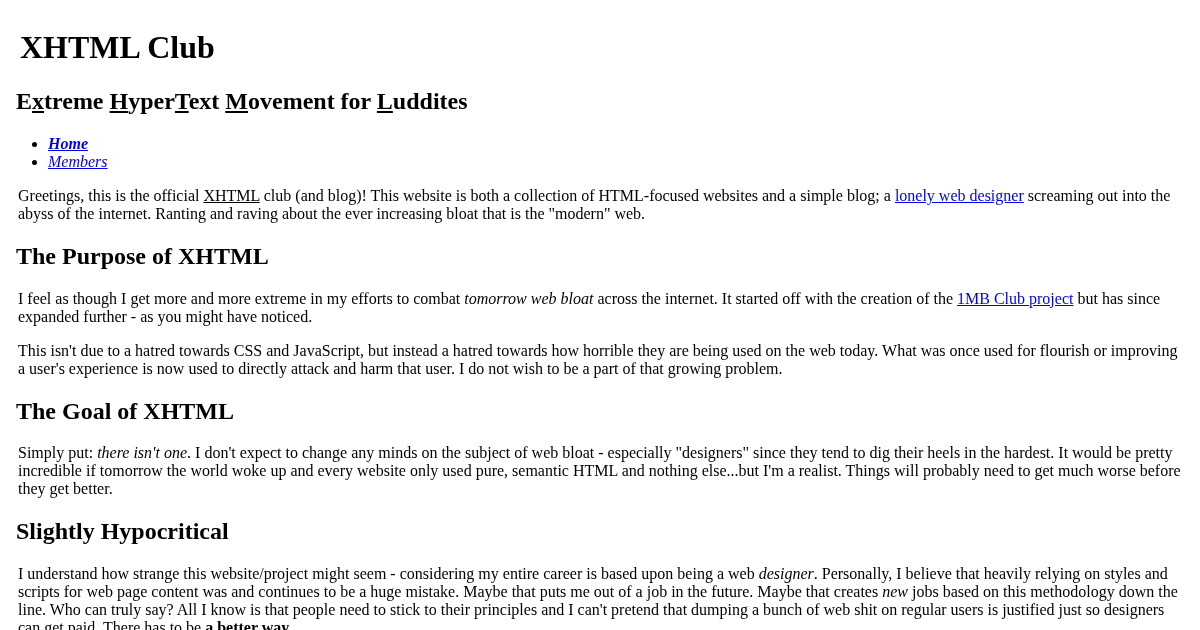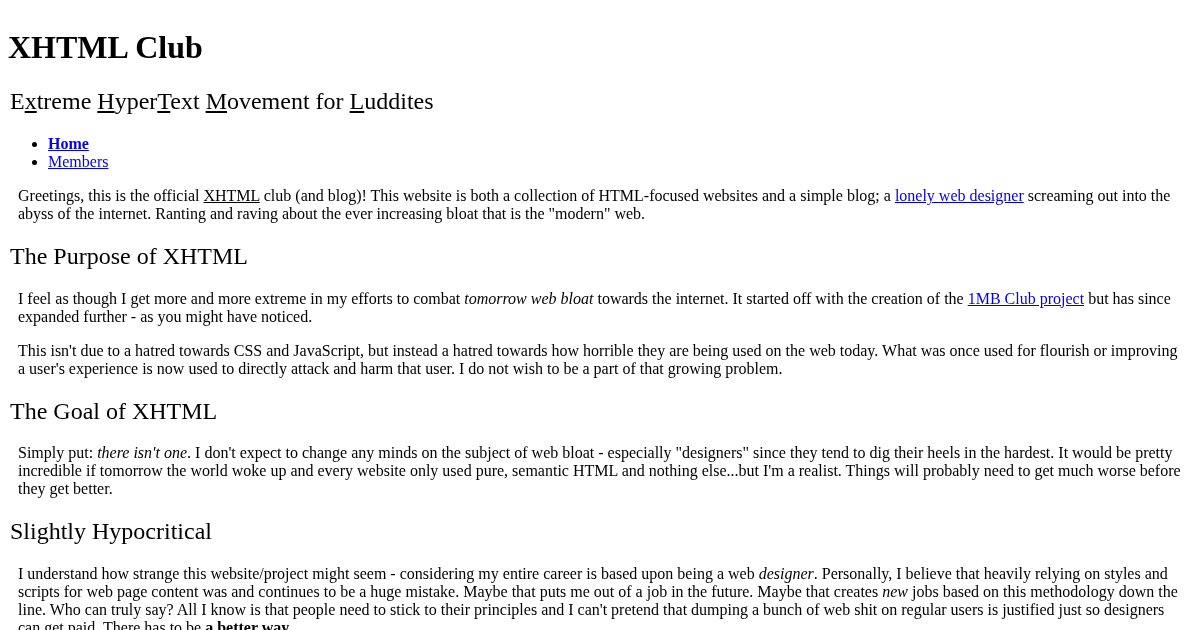--- a/index.html
+++ b/index.html
@@ -12,37 +12,38 @@
     font-family: "Liberation Serif", "DejaVu Serif", serif;
     font-size: 16px;
     line-height: normal;
     color: #000000;
     -webkit-font-smoothing: none;
   }
 
   h1 {
     font-size: 2em;
     font-weight: bold;
-    margin: 0.67em 0;
+    margin: 0.67em 12px;
   }
   h2 {
     font-size: 1.5em;
-    font-weight: normal;
-    margin: 0.83em 2px;
+    font-weight: bold;
+    margin: 0.83em 8px;
   }
   p {
     margin: 1em 10px;
   }
   ul {
     margin: 1em 0;
     padding-left: 40px;
     list-style-type: disc;
   }
   li {
     margin: 0;
+    font-style: italic;
   }
 
   a, a:link, a:visited {
     color: #0000EE;
     text-decoration: underline;
   }
   a.current {
     font-weight: bold;
   }
 
@@ -71,21 +72,21 @@
 
 <ul>
   <li><a href="#" class="current">Home</a></li>
   <li><a href="#">Members</a></li>
 </ul>
 
 <p><span>Greetings, this is the official </span><abbr class="underlined">XHTML</abbr><span> club (and blog)! This website is both a collection of HTML-focused websites and a simple blog; a </span><a href="#">lonely web designer</a><span> screaming out into the abyss of the internet. Ranting and raving about the ever increasing bloat that is the "modern" web.</span></p>
 
 <h2>The Purpose of XHTML</h2>
 
-<p><span>I feel as though I get more and more extreme in my efforts to combat </span><em>tomorrow web bloat</em><span> towards the internet. It started off with the creation of the </span><a href="#">1MB Club project</a><span> but has since expanded further - as you might have noticed.</span></p>
+<p><span>I feel as though I get more and more extreme in my efforts to combat </span><em>tomorrow web bloat</em><span> across the internet. It started off with the creation of the </span><a href="#">1MB Club project</a><span> but has since expanded further - as you might have noticed.</span></p>
 
 <p>This isn't due to a hatred towards CSS and JavaScript, but instead a hatred towards how horrible they are being used on the web today. What was once used for flourish or improving a user's experience is now used to directly attack and harm that user. I do not wish to be a part of that growing problem.</p>
 
 <h2>The Goal of XHTML</h2>
 
 <p><span>Simply put: </span><em>there isn't one</em><span>. I don't expect to change any minds on the subject of web bloat - especially "designers" since they tend to dig their heels in the hardest. It would be pretty incredible if tomorrow the world woke up and every website only used pure, semantic HTML and nothing else...but I'm a realist. Things will probably need to get much worse before they get better.</span></p>
 
 <h2>Slightly Hypocritical</h2>
 
 <p><span>I understand how strange this website/project might seem - considering my entire career is based upon being a web </span><em>designer</em><span>. Personally, I believe that heavily relying on styles and scripts for web page content was and continues to be a huge mistake. Maybe that puts me out of a job in the future. Maybe that creates </span><em>new</em><span> jobs based on this methodology down the line. Who can truly say? All I know is that people need to stick to their principles and I can't pretend that dumping a bunch of web shit on regular users is justified just so designers can get paid. There has to be </span><strong>a better way</strong><span>.</span></p>

